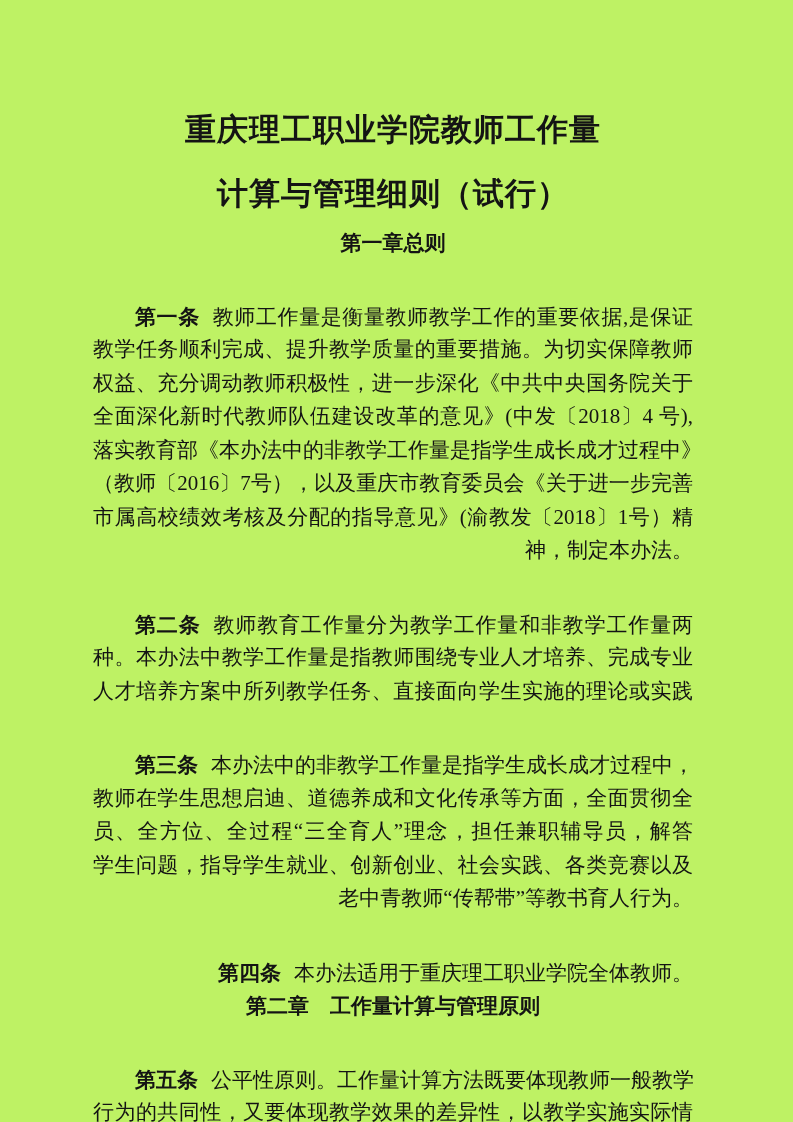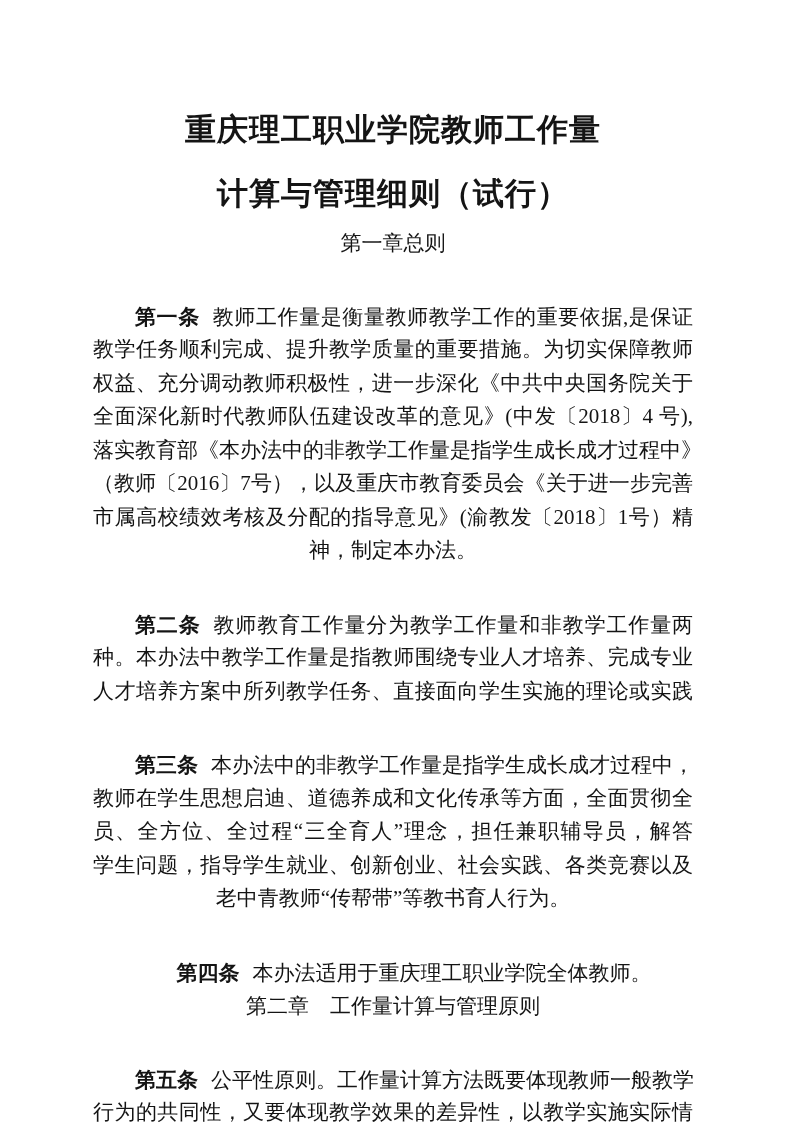--- a/index.html
+++ b/index.html
@@ -5,21 +5,21 @@
   html, body {
     margin: 0;
     padding: 0;
     background: #e8e8e8;
   }
   .page {
     position: relative;
     width: 793px;
     height: 1122px;
     margin: 0 auto;
-    background: #ffffff;
+    background: #bef264;
     color: #141414;
     font-family: "Liberation Serif", "DejaVu Serif", serif;
     overflow: hidden;
   }
   .doc {
     position: absolute;
     left: 93px;
     top: 98px;
     width: 600px;
   }
@@ -33,37 +33,37 @@
   }
   .title .tline {
     height: 64px;
     line-height: 64px;
     white-space: nowrap;
   }
   .chapter {
     line-height: 33.5px;
     height: 33.5px;
     font-size: 21px;
-    font-weight: 400;
+    font-weight: 700;
     text-align: center;
     font-family: "Liberation Sans", "DejaVu Sans", sans-serif;
     white-space: nowrap;
   }
   .para { margin: 0; }
   .line {
     line-height: 33.5px;
     height: 33.5px;
     font-size: 21px;
     text-align: justify;
     text-align-last: justify;
     white-space: nowrap;
   }
   .line.first { text-indent: 42px; margin-top: 40px; }
   .line.last {
-    text-align: center;
+    text-align: right;
     text-align-last: auto;
   }
   .label {
     font-family: "Liberation Sans", "DejaVu Sans", sans-serif;
     font-weight: 700;
     margin-right: 13px;
   }
 </style>
 </head>
 <body>

